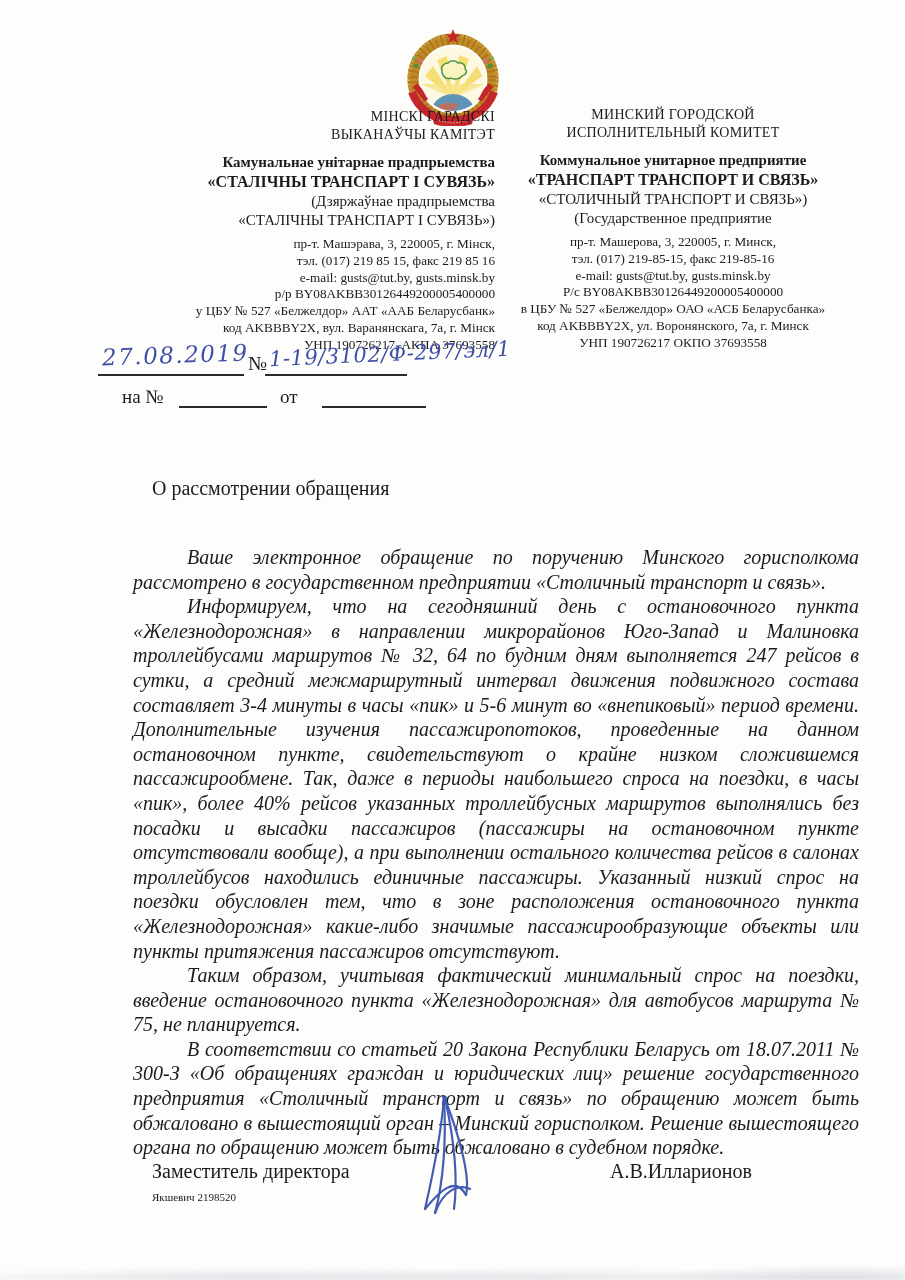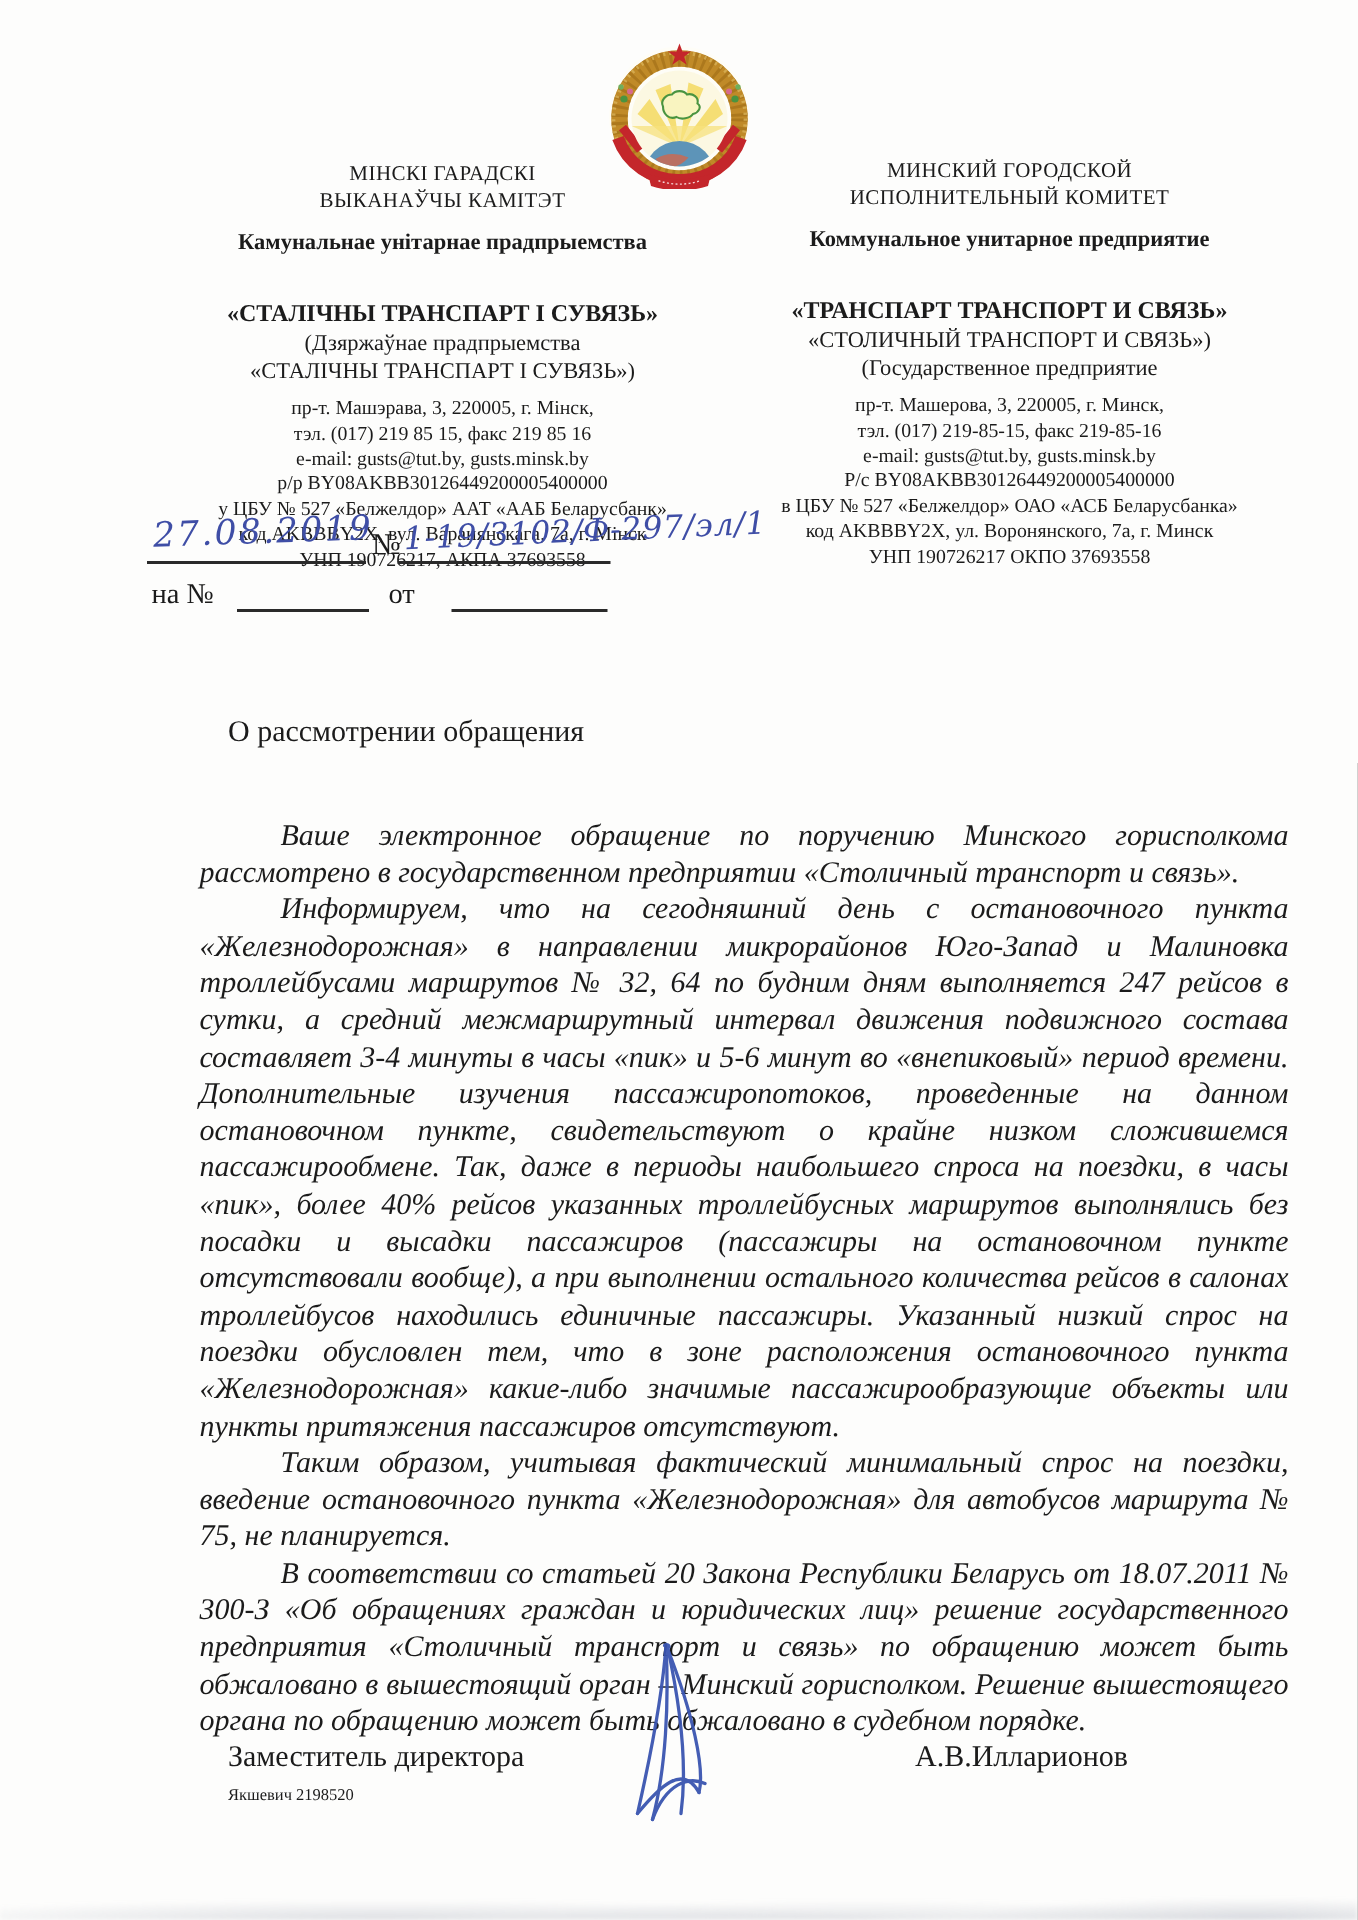--- a/index.html
+++ b/index.html
@@ -10,40 +10,40 @@
     margin:0 auto;
     background:#fdfdfc;
     overflow:hidden;
     font-family:"Liberation Serif","DejaVu Serif",serif;
     color:#1b1b1b;
   }
   
   .emblem{position:absolute;left:403px;top:26px;width:100px;height:100px;}
   
   .col{position:absolute;text-align:center;line-height:1.25;}
-  .col-left{left:95px;top:108px;width:400px;}
+  .col-left{left:95px;top:108px;width:400px;text-align:right;}
   .col-right{left:478px;top:106px;width:390px;}
   .committee{font-size:14px;letter-spacing:.3px;line-height:18px;}
   .org-type{font-size:15px;font-weight:bold;margin-top:9px;line-height:19px;}
-  .org-name{font-size:16px;font-weight:bold;line-height:20px;margin-top:28px;}
+  .org-name{font-size:16px;font-weight:bold;line-height:20px;}
   .org-sub{font-size:15px;line-height:19px;}
   .addr{margin-top:6px;font-size:13.2px;line-height:16.8px;}
   .addr div{white-space:nowrap;}
   
   .refblock{position:absolute;left:98px;top:344px;width:400px;height:70px;font-size:19px;}
   .hand{
     font-family:"DejaVu Serif",serif;font-style:italic;
     color:#3f4ea6;letter-spacing:1.5px;white-space:nowrap;
   }
   .ref-date{position:absolute;left:0;top:-2px;width:146px;height:32px;border-bottom:2px solid #2a2a2a;}
   .ref-date span{display:inline-block;font-size:23px;transform:rotate(-2deg);padding-left:4px;}
   .ref-no-label{position:absolute;left:150px;top:8px;font-size:20px;}
   .ref-number{position:absolute;left:167px;top:-2px;width:142px;height:32px;border-bottom:2px solid #2a2a2a;}
   .ref-number span{display:inline-block;font-size:21px;transform:rotate(-2.5deg);padding-left:4px;letter-spacing:.5px;}
-  .ref-line2{position:absolute;left:3px;top:40px;height:24px;width:380px;}
+  .ref-line2{position:absolute;left:24px;top:40px;height:24px;width:380px;}
   .ref-na{position:absolute;left:0;top:2px;font-size:19px;}
   .blank1{position:absolute;left:57px;top:0;width:88px;height:22px;border-bottom:2px solid #2a2a2a;}
   .ref-ot{position:absolute;left:158px;top:2px;font-size:19px;}
   .blank2{position:absolute;left:200px;top:0;width:104px;height:22px;border-bottom:2px solid #2a2a2a;}
   .recipient-note{position:absolute;left:470px;top:358px;font-size:19.5px;}
   
   .subject{position:absolute;left:152px;top:477px;font-size:20px;}
   .body-text{
     position:absolute;left:133px;top:545px;width:726px;
     font-size:20px;line-height:24.6px;text-align:justify;

